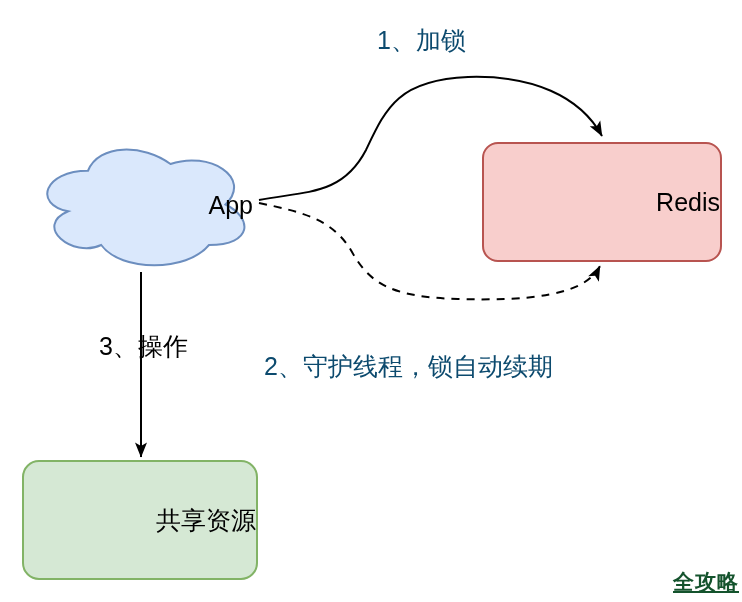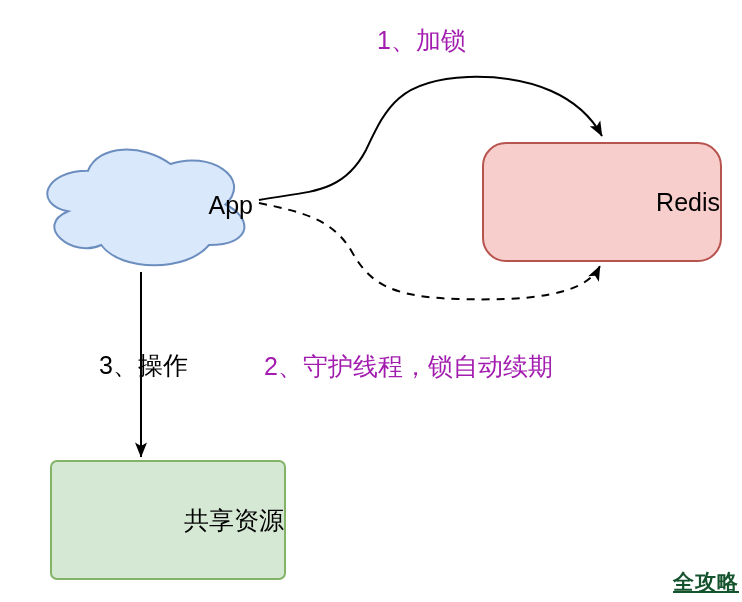--- a/index.html
+++ b/index.html
@@ -33,49 +33,48 @@
     justify-content: flex-end;
     font-size: 25px;
     color: #000000;
     line-height: 1.2;
   }
   .node.redis {
     left: 482px; top: 142px;
     width: 240px; height: 120px;
     background: #F8CECC;
     border: 2px solid #B85450;
-    border-radius: 24px;
+    border-radius: 16px;
   }
   .node.resource {
     left: 22px; top: 460px;
     width: 236px; height: 120px;
     background: #D5E8D4;
     border: 2px solid #82B366;
-    border-radius: 7px;
-    margin-left: 28px;
+    border-radius: 17px;
   }
   .node.app {
     left: 33px; top: 137px;
     width: 220px; height: 135px;
     background: transparent;
     border: none;
   }
 
   
   .edge-label {
     position: absolute;
     font-size: 25px;
     line-height: 1.15;
     white-space: nowrap;
   }
-  .edge-label.red { color: #a21caf; }
+  .edge-label.red { color: #0c4a6e; }
   .edge-label.black { color: #000000; }
   .label-lock   { left: 377px; top: 26px; }
   .label-renew  { left: 264px; top: 320px; margin-top: 32px; }
-  .label-operate{ left: 99px;  top: 351px; }
+  .label-operate{ left: 99px;  top: 332px; }
 
   .watermark {
     position: absolute;
     right: 3px; bottom: 6px;
     font-size: 21px;
     font-weight: bold;
     letter-spacing: 1px;
     color: #14532d;
     white-space: nowrap;
     text-decoration: underline;

